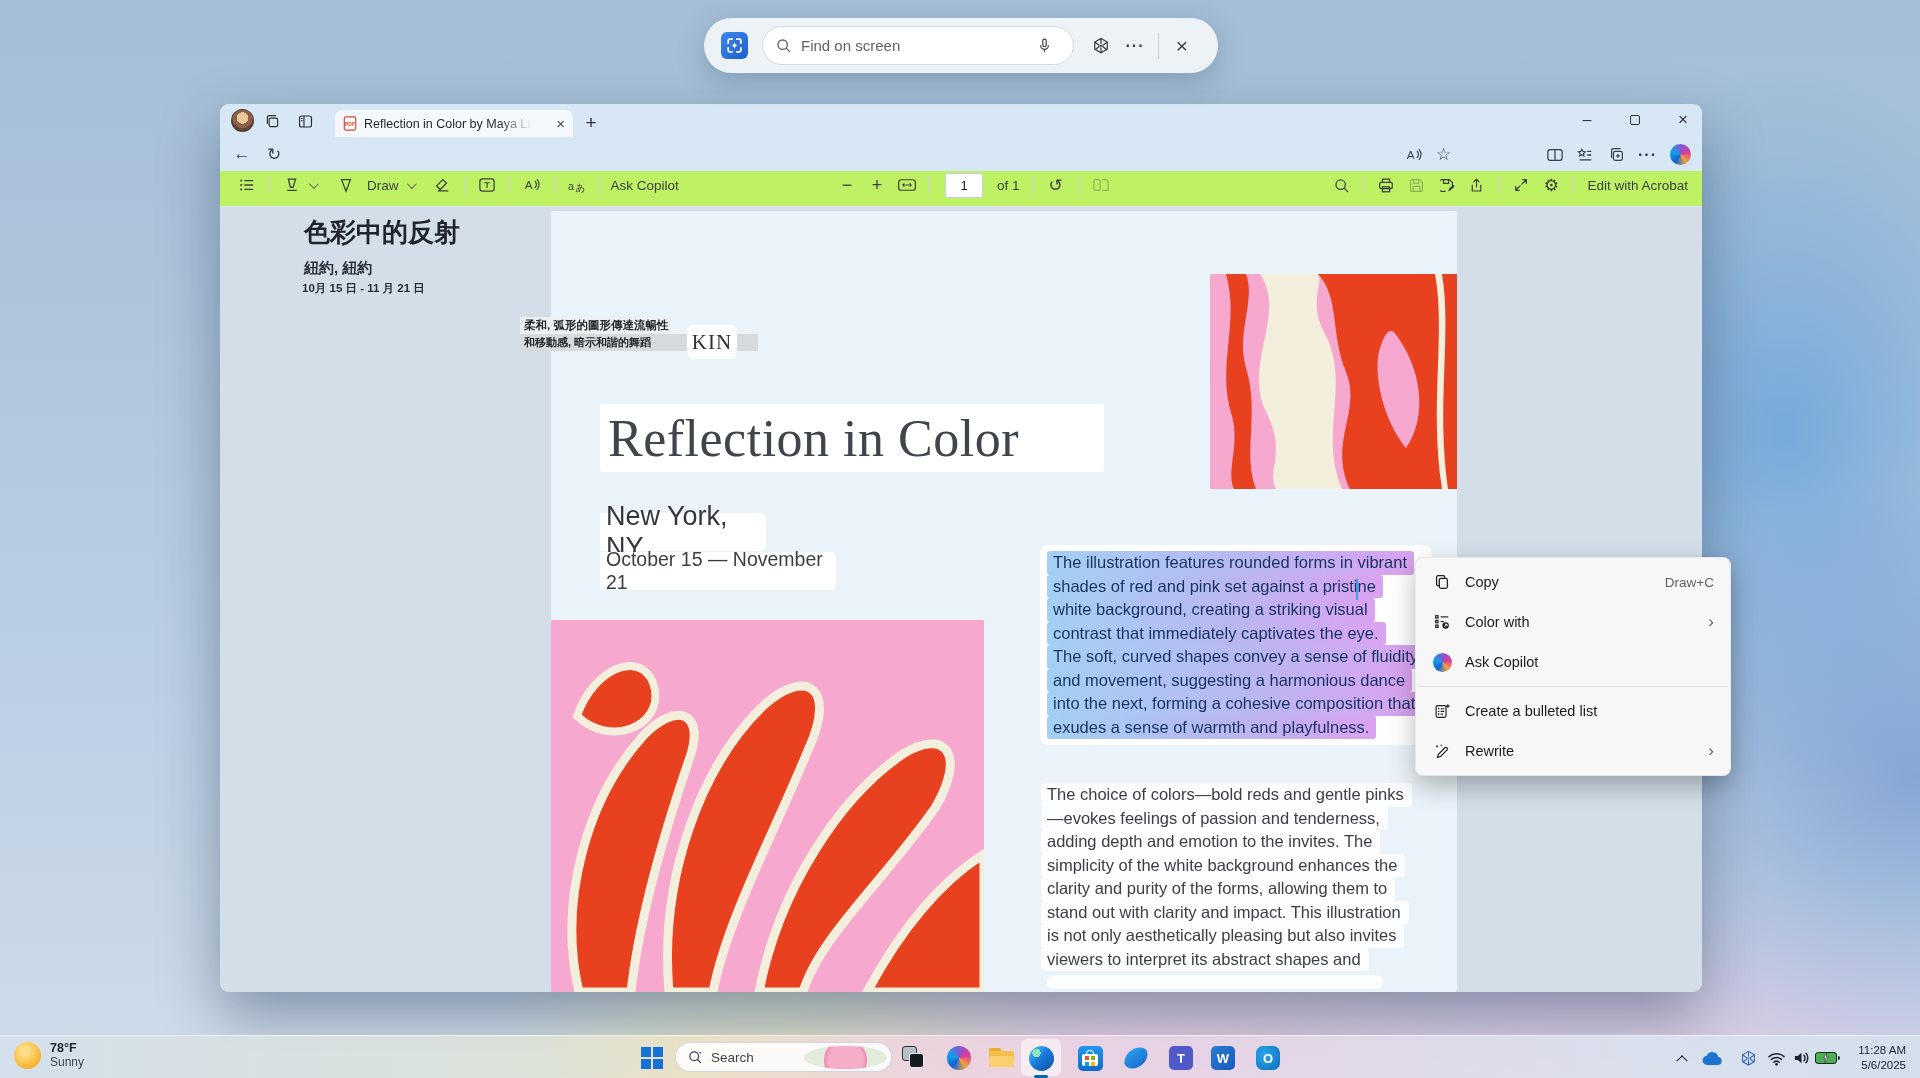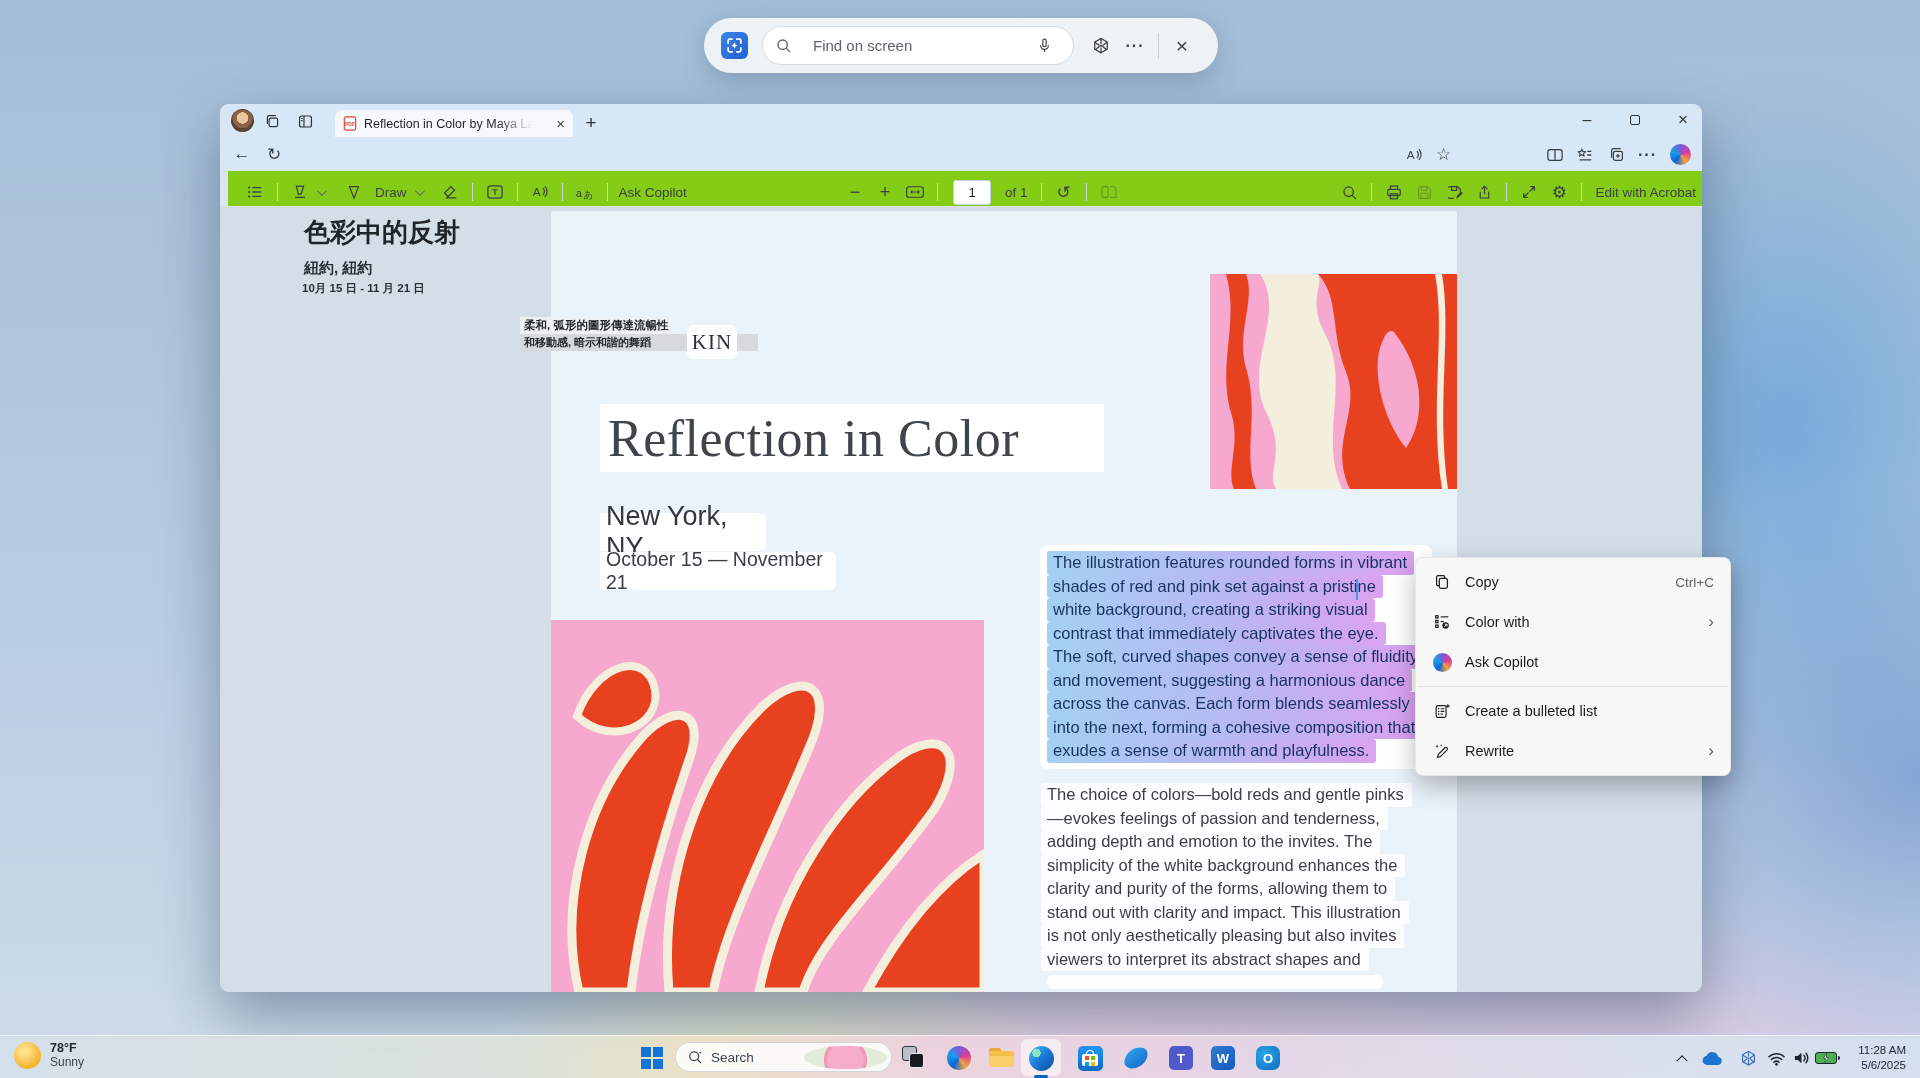--- a/index.html
+++ b/index.html
@@ -18,21 +18,21 @@
   }
 
   
   .find-bar { position:absolute; left:704px; top:18px; width:514px; height:55px;
     background:rgba(240,244,248,.95); border-radius:28px; box-shadow:0 8px 28px rgba(30,60,90,.25);
     display:flex; align-items:center; z-index:50; }
   .capture-chip { width:27px; height:27px; margin-left:17px; border-radius:6px;
     background:linear-gradient(135deg,#3d86ea,#1f5fd0); display:flex; align-items:center; justify-content:center; }
   .find-field { margin-left:14px; width:312px; height:39px; background:#fff; border:1px solid #d4dae0;
     border-radius:20px; display:flex; align-items:center; padding:0 12px; }
-  .find-field input { border:none; outline:none; flex:1; font-size:15px; color:#a16207; margin-left:21px;
+  .find-field input { border:none; outline:none; flex:1; font-size:15px; color:#a16207; margin-left:9px;
     font-family:"Liberation Sans",sans-serif; background:transparent; }
   .find-field input::placeholder { color:#5f6368; }
   .bar-ic { width:34px; height:34px; display:flex; align-items:center; justify-content:center; color:#3c4043; }
   .glyph-more { font-size:16px; letter-spacing:1px; color:#3c4043; font-weight:bold; }
   .glyph-close { font-size:21px; color:#3c4043; }
   .vsep-find { width:1px; height:26px; background:#c9cfd6; margin:0 6px; }
 
   
   .browser { position:absolute; left:220px; top:104px; width:1482px; height:888px;
     border-radius:9px; overflow:hidden; background:#d7e7f5; box-shadow:0 24px 60px rgba(20,40,70,.40); z-index:10; }
@@ -53,22 +53,22 @@
   .addr-row { position:absolute; left:0; top:33px; width:100%; height:34px; background:#d7e7f5; }
   .nav-btn { position:absolute; top:3px; width:28px; height:28px; display:flex; align-items:center; justify-content:center;
     font-size:17px; color:#3c4043; }
   .addr-pill { position:absolute; left:78px; top:4px; width:1240px; height:27px; background:#fdfeff; border-radius:14px;
     box-shadow:inset 0 0 0 1px rgba(190,205,220,.5); display:flex; align-items:center; padding:0 12px; }
   .url-text { font-size:12.5px; color:#202124; margin-left:8px; border-bottom:2px dotted #2f7de1; padding-bottom:1px; }
   .pill-right-ic { position:absolute; top:4px; width:27px; height:27px; display:flex; align-items:center; justify-content:center; color:#3c4043; }
   .copilot-disc { width:21px; height:21px; border-radius:50%;
     background:conic-gradient(from 215deg,#0e63d8,#14a0e8,#7c5bd8,#da3b9a,#f2a33c,#0e63d8); }
 
-  .pdfbar { position:absolute; left:8px; top:67px; width:100%; height:36px; background:#84cc16;
-    border-bottom:1px solid #dde3ea; display:flex; align-items:flex-end; }
+  .pdfbar { position:absolute; left:0; top:67px; width:100%; height:36px; background:#bef264;
+    border-bottom:1px solid #dde3ea; display:flex; align-items:flex-start; }
   .tb-group-left { display:flex; align-items:center; padding-left:12px; }
   .tb-group-center { position:absolute; left:612px; display:flex; align-items:center; }
   .tb-group-right { position:absolute; right:8px; display:flex; align-items:center; }
   .tb-btn { width:28px; height:28px; display:flex; align-items:center; justify-content:center; color:#3c4043;
     border-radius:4px; margin:0 1px; font-size:16px; }
   .tb-label { font-size:13.5px; color:#3c4043; margin:0 6px; }
   .vdiv { width:1px; height:18px; background:#cdd4dc; margin:0 7px; }
   .chev { width:7px; height:7px; border-right:1.4px solid #5f6368; border-bottom:1.4px solid #5f6368;
     transform:rotate(45deg) translateY(-2px); margin:0 6px 0 2px; }
   .page-input { width:38px; height:25px; border:1px solid #c7d1da; border-radius:3px; background:#fff;
@@ -448,21 +448,20 @@
         </svg>
       </div>
 
       <div class="hl-block">
         <span class="hl-line">The illustration features rounded forms in vibrant</span>
         <span class="hl-line">shades of red and pink set against a pristine</span>
         <span class="hl-line">white background, creating a striking visual</span>
         <span class="hl-line">contrast that immediately captivates the eye.</span>
         <span class="hl-line">The soft, curved shapes convey a sense of fluidity</span>
         <span class="hl-line">and movement, suggesting a harmonious dance</span>
-        <span class="hl-line">across the canvas. Each form blends seamlessly</span>
         <span class="hl-line">into the next, forming a cohesive composition that</span>
         <span class="hl-line">exudes a sense of warmth and playfulness.</span>
       </div>
       <div class="text-caret"></div>
 
       <div class="body-block">
         <span class="body-line">The choice of colors—bold reds and gentle pinks</span>
         <span class="body-line">—evokes feelings of passion and tenderness,</span>
         <span class="body-line">adding depth and emotion to the invites. The</span>
         <span class="body-line">simplicity of the white background enhances the</span>
@@ -477,21 +476,21 @@
 
   <div class="ctx-menu">
     <div class="ctx-item">
       <span class="ctx-ic">
         <svg width="18" height="18" viewBox="0 0 20 20" fill="none" stroke="#1f1f1f" stroke-width="1.4">
             <rect x="7" y="6" width="9" height="11" rx="2"></rect>
             <path d="M13 6V4.5A1.5 1.5 0 0 0 11.5 3h-6A1.5 1.5 0 0 0 4 4.5v8A1.5 1.5 0 0 0 5.5 14H7"></path>
           </svg>
       </span>
       <span class="ctx-label">Copy</span>
-      <span class="ctx-shortcut">Ctrl+C</span>
+      <span class="ctx-shortcut">Draw+C</span>
     </div>
     <div class="ctx-item">
       <span class="ctx-ic">
         <svg width="18" height="18" viewBox="0 0 20 20" fill="none" stroke="#1f1f1f" stroke-width="1.3">
             <rect x="3" y="3" width="2.6" height="2.6"></rect>
             <line x1="8.5" y1="4.3" x2="17" y2="4.3"></line>
             <rect x="3" y="8.2" width="2.6" height="2.6"></rect>
             <line x1="8.5" y1="9.5" x2="12" y2="9.5"></line>
             <rect x="3" y="13.4" width="2.6" height="2.6"></rect>
             <circle cx="14" cy="14" r="3.6" fill="#1f1f1f" stroke="none"></circle>

